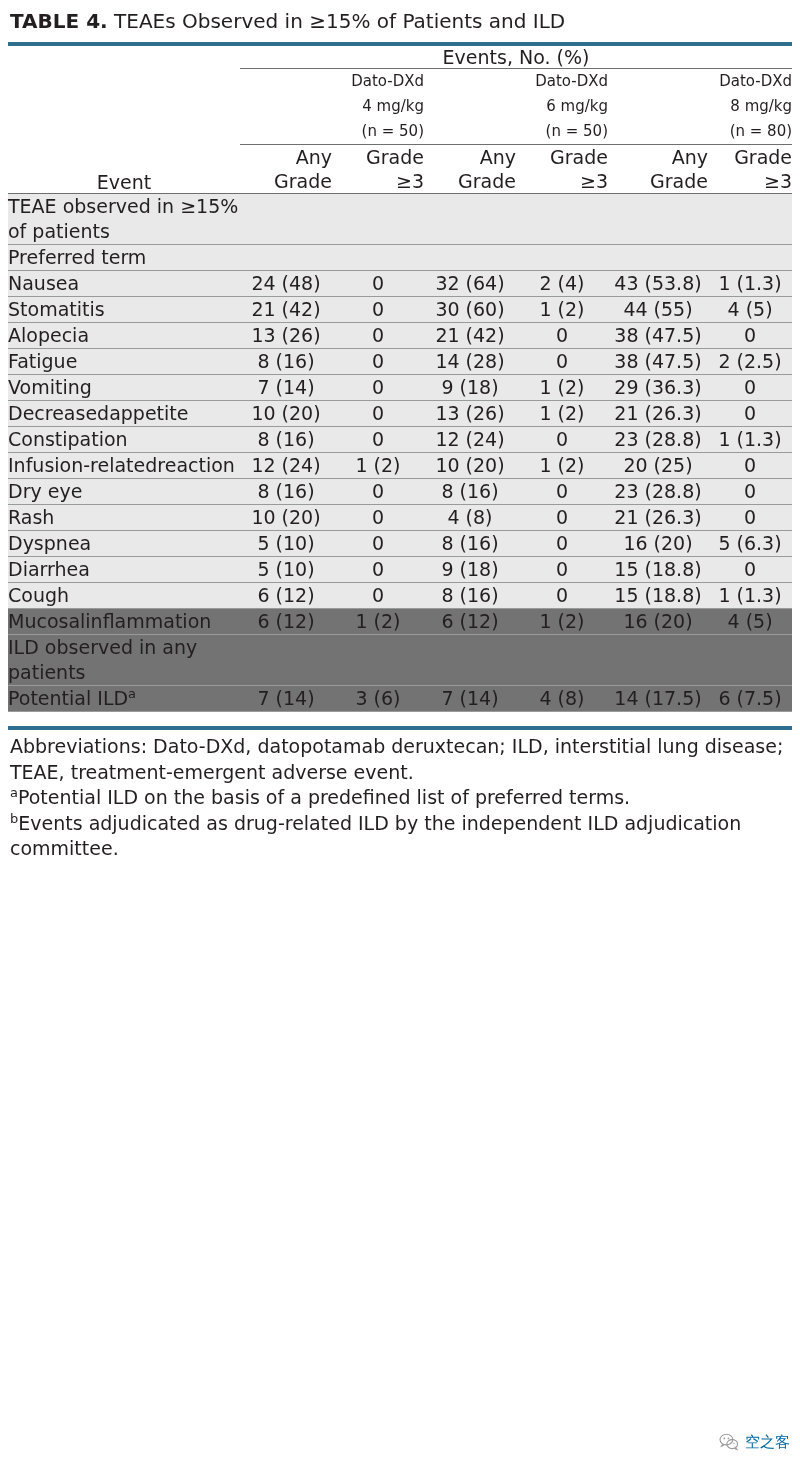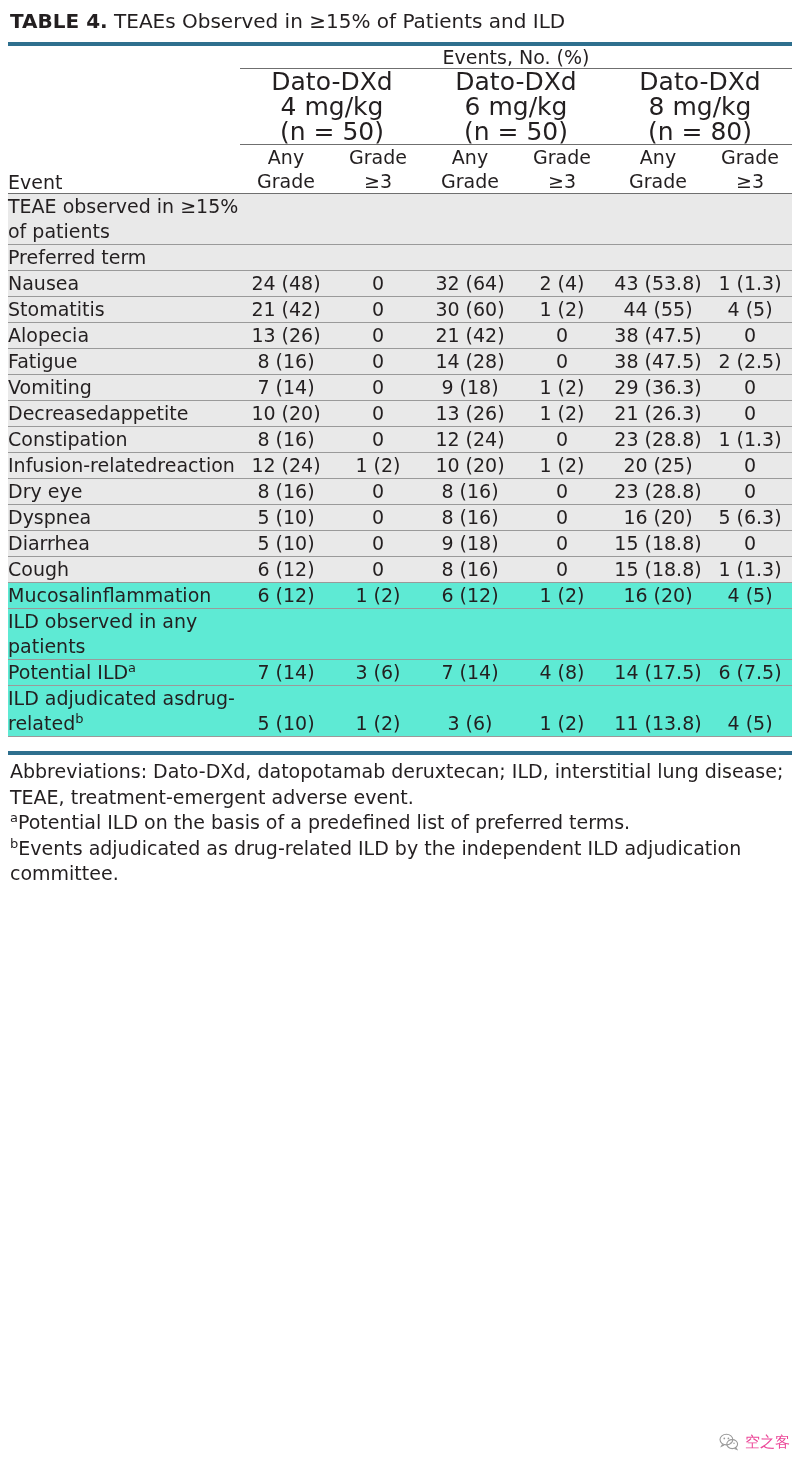--- a/index.html
+++ b/index.html
@@ -48,42 +48,42 @@
 
   .rule-top { border-top: 4px solid #2e6f8e; }
   .rule-thin-bottom { border-bottom: 1px solid #6f6f6f; }
 
   .hdr-events {
     text-align: center;
     font-size: 19px;
     padding: 9px 0 9px 0;
   }
   .hdr-group {
-    text-align: center;
-    font-size: 25px;
+    text-align: right;
+    font-size: 15px;
     line-height: 25px;
     padding: 8px 0 8px 0;
   }
   .hdr-sub {
-    text-align: center;
+    text-align: right;
     font-size: 19px;
     line-height: 24px;
     padding: 6px 0 6px 0;
   }
   .hdr-event-label {
-    text-align: left;
+    text-align: center;
     font-size: 19px;
     padding: 0 0 6px 4px;
   }
 
   .span-rule { border-bottom: 1px solid #6f6f6f; }
 
   
   tr.shaded td { background: #e9e9e9; }
-  tr.plain td { background: #5eead4; margin-left: 36px; }
+  tr.plain td { background: #737373; margin-left: 36px; }
 
   td.ev {
     text-align: left;
     font-size: 19px;
     line-height: 25px;
     padding: 7px 4px 7px 4px;
   }
   td.num {
     text-align: center;
     font-size: 19px;
@@ -106,21 +106,21 @@
   sup { font-size: 13px; vertical-align: super; line-height: 0; }
 
   
   .watermark {
     position: absolute;
     right: 10px;
     bottom: 6px;
     display: flex;
     align-items: center;
     gap: 6px;
-    color: #ec4899;
+    color: #0369a1;
     font-size: 15px;
   }
   .wm-icon {
     width: 20px; height: 20px;
     display: inline-block;
     position: relative;
   }
   .wm-icon svg { display:block; }
 </style>
 </head>
@@ -293,20 +293,29 @@
         <tr class="shaded" style="border-bottom: 1px solid rgb(154, 154, 154);">
           <td class="ev ind2">Dry eye</td>
           <td class="num">8 (16)</td>
           <td class="num">0</td>
           <td class="num">8 (16)</td>
           <td class="num">0</td>
           <td class="num">23 (28.8)</td>
           <td class="num">0</td>
         </tr>
         <tr class="shaded" style="border-bottom: 1px solid rgb(154, 154, 154);">
+          <td class="ev ind2">Rash</td>
+          <td class="num">10 (20)</td>
+          <td class="num">0</td>
+          <td class="num">4 (8)</td>
+          <td class="num">0</td>
+          <td class="num">21 (26.3)</td>
+          <td class="num">0</td>
+        </tr>
+        <tr class="shaded" style="border-bottom: 1px solid rgb(154, 154, 154);">
           <td class="ev ind2">Dyspnea</td>
           <td class="num">5 (10)</td>
           <td class="num">0</td>
           <td class="num">8 (16)</td>
           <td class="num">0</td>
           <td class="num">16 (20)</td>
           <td class="num">5 (6.3)</td>
         </tr>
         <tr class="shaded" style="border-bottom: 1px solid rgb(154, 154, 154);">
           <td class="ev ind2">Diarrhea</td>
@@ -345,29 +354,20 @@
           <td class="num"></td>
         </tr>
         <tr class="plain" style="border-bottom: 1px solid rgb(154, 154, 154);">
           <td class="ev ind1">Potential ILD<sup>a</sup></td>
           <td class="num">7 (14)</td>
           <td class="num">3 (6)</td>
           <td class="num">7 (14)</td>
           <td class="num">4 (8)</td>
           <td class="num">14 (17.5)</td>
           <td class="num">6 (7.5)</td>
-        </tr>
-        <tr class="plain" style="border-bottom: 1px solid rgb(154, 154, 154);">
-          <td class="ev ind1"><span>ILD adjudicated as</span><span class="l2">drug-related<sup>b</sup></span></td>
-          <td class="num">5 (10)</td>
-          <td class="num">1 (2)</td>
-          <td class="num">3 (6)</td>
-          <td class="num">1 (2)</td>
-          <td class="num">11 (13.8)</td>
-          <td class="num">4 (5)</td>
         </tr>
       </tbody>
   </table>
 
   <div style="border-top:4px solid #2e6f8e; width:784px; margin-top:14px;"></div>
 
   <div class="footnotes">
     <p>Abbreviations: Dato-DXd, datopotamab deruxtecan; ILD, interstitial lung disease; TEAE, treatment-emergent adverse event.</p>
     <p><sup>a</sup><span>Potential ILD on the basis of a predefined list of preferred terms.</span></p>
     <p><sup>b</sup><span>Events adjudicated as drug-related ILD by the independent ILD adjudication committee.</span></p>

